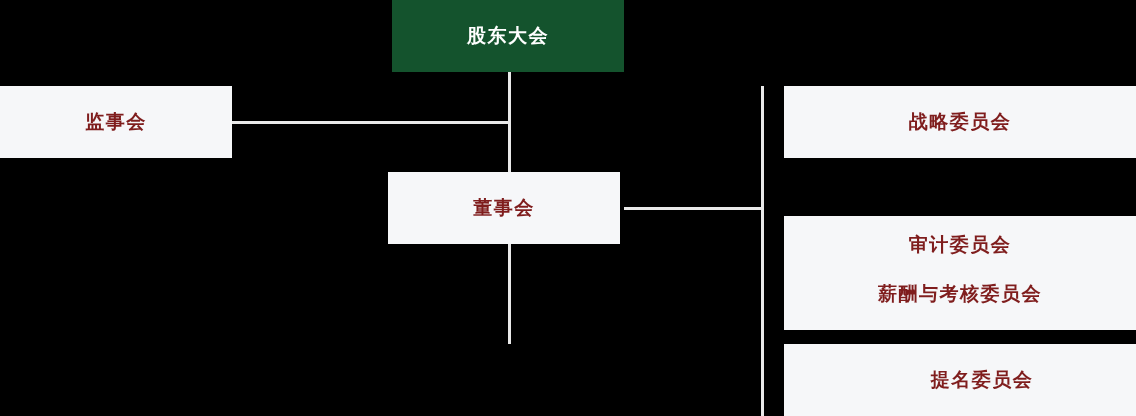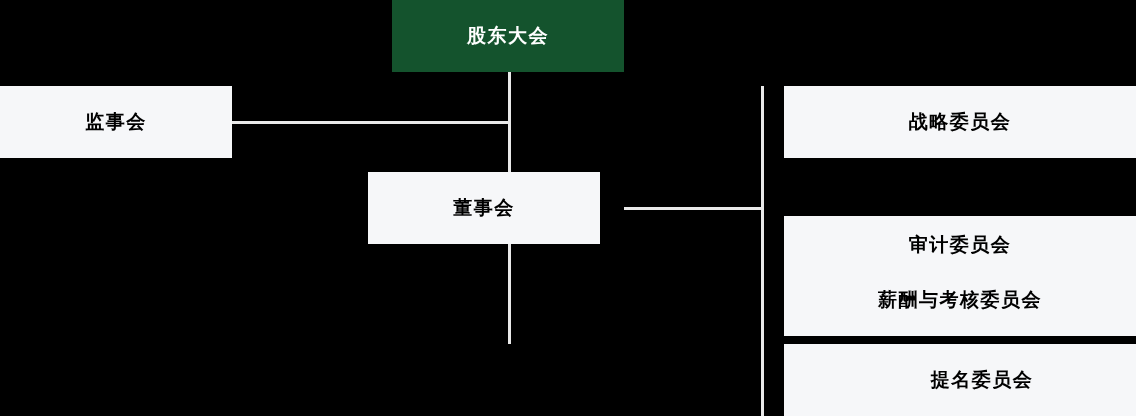--- a/index.html
+++ b/index.html
@@ -23,21 +23,21 @@
     align-items: center;
     justify-content: center;
     box-sizing: border-box;
     font-size: 19px;
     font-weight: bold;
     letter-spacing: 1.5px;
     z-index: 3;
   }
   .node-light {
     background: #f6f7f9;
-    color: #000000;
+    color: #7f1d1d;
   }
   .node-primary {
     background: #14532d;
     color: #ffffff;
   }
   .connector {
     position: absolute;
     background: #e9e9e9;
     z-index: 1;
   }
@@ -58,34 +58,34 @@
   <div class="connector conn-h" style="left:624px; top:207px; width:140px;"></div>
 
   <div class="node node-primary" style="left:392px; top:0px; width:232px; height:72px;">
     <span>股东大会</span>
   </div>
 
   <div class="node node-light" style="left:0px; top:86px; width:232px; height:72px;">
     <span>监事会</span>
   </div>
 
-  <div class="node node-light" style="left:368px; top:172px; width:232px; height:72px;">
+  <div class="node node-light" style="left:388px; top:172px; width:232px; height:72px;">
     <span>董事会</span>
   </div>
 
 
   <div class="node node-light" style="left:784px; top:86px; width:352px; height:72px;">
     <span>战略委员会</span>
   </div>
 
   <div class="node node-light" style="left:784px; top:172px; width:352px; height:57px;margin-top:44px;">
     <span>审计委员会</span>
   </div>
 
-  <div class="node node-light" style="left:784px; top:264px; width:352px; height:72px;">
+  <div class="node node-light" style="left:784px; top:258px; width:352px; height:72px;">
     <span>薪酬与考核委员会</span>
   </div>
 
   <div class="node node-light" style="left:784px; top:344px; width:352px; height:72px;padding-left:44px;">
     <span>提名委员会</span>
   </div>
 
 </div>
 
 </body></html>

